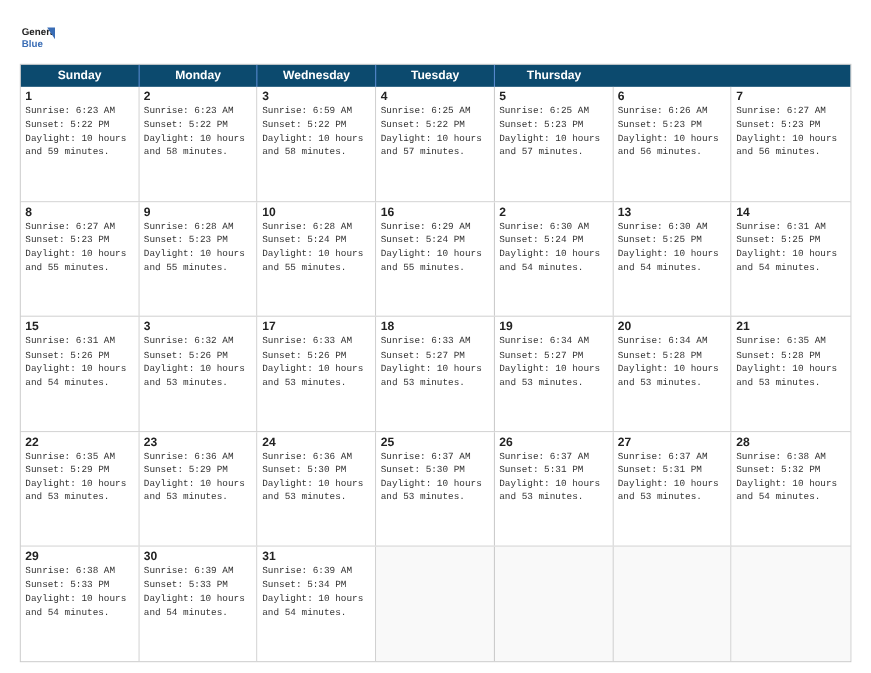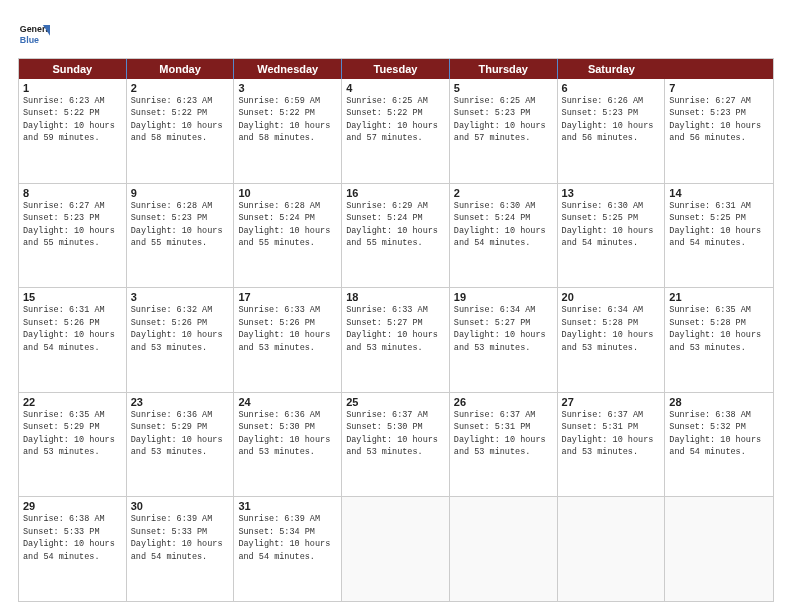--- a/index.html
+++ b/index.html
@@ -47,21 +47,21 @@
     }
     .calendar {
       flex: 1;
       display: flex;
       flex-direction: column;
       border: 1px solid #ccc;
     }
     .cal-header-row {
       display: grid;
       grid-template-columns: repeat(7, 1fr);
-      background: #7f1d1d;
+      background: #0c4a6e;
     }
     .cal-header-cell {
       color: #fff;
       font-size: 11px;
       font-weight: bold;
       text-align: center;
       padding: 4px 2px;
       border-right: 1px solid #5588cc;
     }
     .cal-header-cell:last-child {
@@ -127,21 +127,20 @@
     </div>
   </div>
 
   <div class="calendar">
     <div class="cal-header-row">
     <div class="cal-header-cell">Sunday</div>
         <div class="cal-header-cell">Monday</div>
         <div class="cal-header-cell">Wednesday</div>
         <div class="cal-header-cell">Tuesday</div>
         <div class="cal-header-cell">Thursday</div>
-        <div class="cal-header-cell">Saturday</div>
       </div>
     <div class="cal-body">
     <div class="cal-row">
           <div class="cal-cell"><span class="day-num">1</span><span class="cell-text" style="white-space: pre-line;">Sunrise: 6:23 AM
 Sunset: 5:22 PM
 Daylight: 10 hours
 and 59 minutes.</span></div>
           <div class="cal-cell"><span class="day-num">2</span><span class="cell-text" style="white-space: pre-line;">Sunrise: 6:23 AM
 Sunset: 5:22 PM
 Daylight: 10 hours

